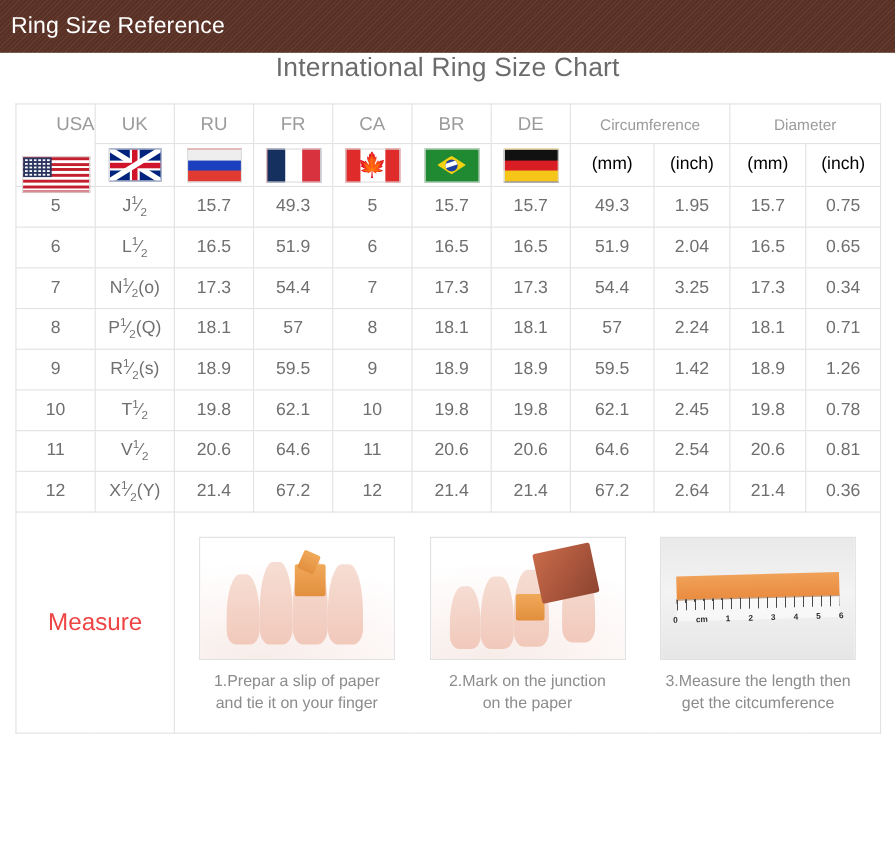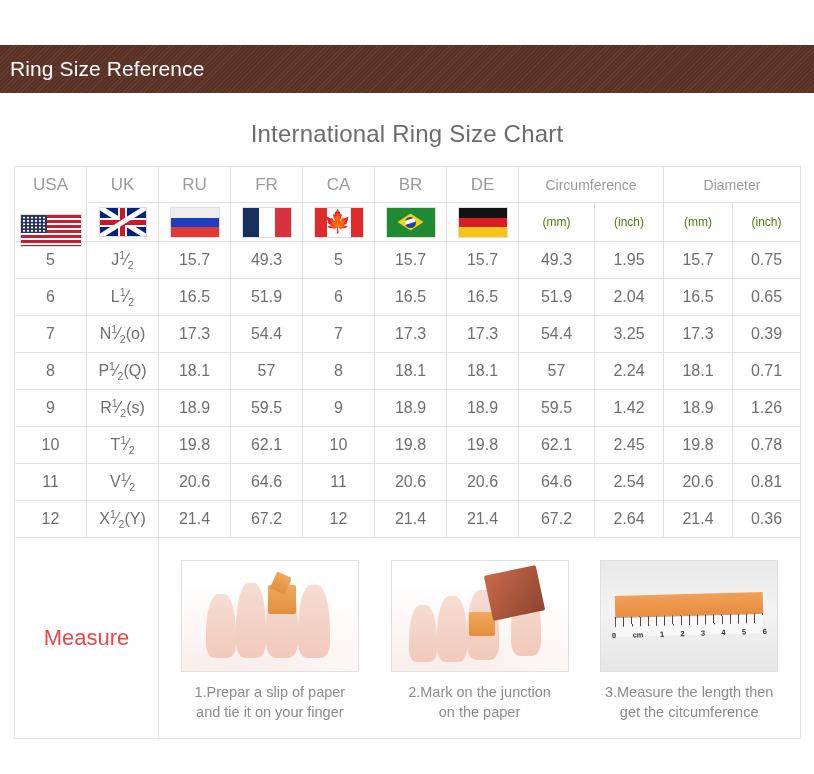--- a/index.html
+++ b/index.html
@@ -19,41 +19,39 @@
     position: relative;
     height: 48px;
     background-color: #5e3327;
     background-image:
       repeating-linear-gradient(135deg,
         rgba(255,255,255,0.045) 0px,
         rgba(255,255,255,0.045) 1px,
         rgba(0,0,0,0.05) 1px,
         rgba(0,0,0,0.05) 3px);
     overflow: hidden;
-    margin-top: 45px;
   }
   .banner-title {
     position: absolute;
     left: 10px;
     top: 50%;
     transform: translateY(-50%);
     color: #ffffff;
     font-size: 21px;
     font-weight: 400;
     letter-spacing: 0.1px;
     white-space: nowrap;
   }
 
   
   .chart-title {
     text-align: center;
     color: #6b6b6b;
     font-size: 24px;
     font-weight: 400;
-    padding-top: 27px;
     padding-bottom: 0;
     letter-spacing: 0.2px;
   }
 
   
   .table-wrap {
     padding: 18px 14px 0 14px;
     box-sizing: border-box;
   }
   table.size-chart {
@@ -72,22 +70,22 @@
     padding: 0;
   }
   .hdr-label {
     height: 35px;
     color: #9b9b9b;
     font-size: 17px;
   }
   .hdr-label.wide { font-size: 14px; }
   .flag-row td { height: 38px; }
   .unit-cell {
-    color: #4d7c0f;
-    font-size: 12px;
+    color: #000000;
+    font-size: 16px;
   }
   .data-row td { height: 36px; }
   .uk-cell { white-space: nowrap; margin-top: 44px; }
   .uk-cell sup {
     font-size: 0.66em;
     vertical-align: super;
     line-height: 0;
   }
   .uk-cell sub {
     font-size: 0.66em;
@@ -99,21 +97,21 @@
   .usa-head {
     position: relative;
     height: 73px;
     overflow: visible;
   }
   .usa-head .usa-text {
     position: absolute;
     top: 8px;
     left: 0;
     right: 0;
-    text-align: center;
+    text-align: right;
     color: #9b9b9b;
     font-size: 17px;
   }
   .usa-head .usa-flag-holder {
     position: absolute;
     bottom: -6px;
     left: 50%;
     transform: translateX(-50%);
   }
 
@@ -465,21 +463,21 @@
           <td>7</td>
           <td class="uk-cell">N<sup>1</sup>⁄<sub>2</sub>(o)</td>
           <td>17.3</td>
           <td>54.4</td>
           <td>7</td>
           <td>17.3</td>
           <td>17.3</td>
           <td>54.4</td>
           <td>3.25</td>
           <td>17.3</td>
-          <td>0.39</td>
+          <td>0.34</td>
         </tr>
         <tr class="data-row">
           <td>8</td>
           <td class="uk-cell">P<sup>1</sup>⁄<sub>2</sub>(Q)</td>
           <td>18.1</td>
           <td>57</td>
           <td>8</td>
           <td>18.1</td>
           <td>18.1</td>
           <td>57</td>

